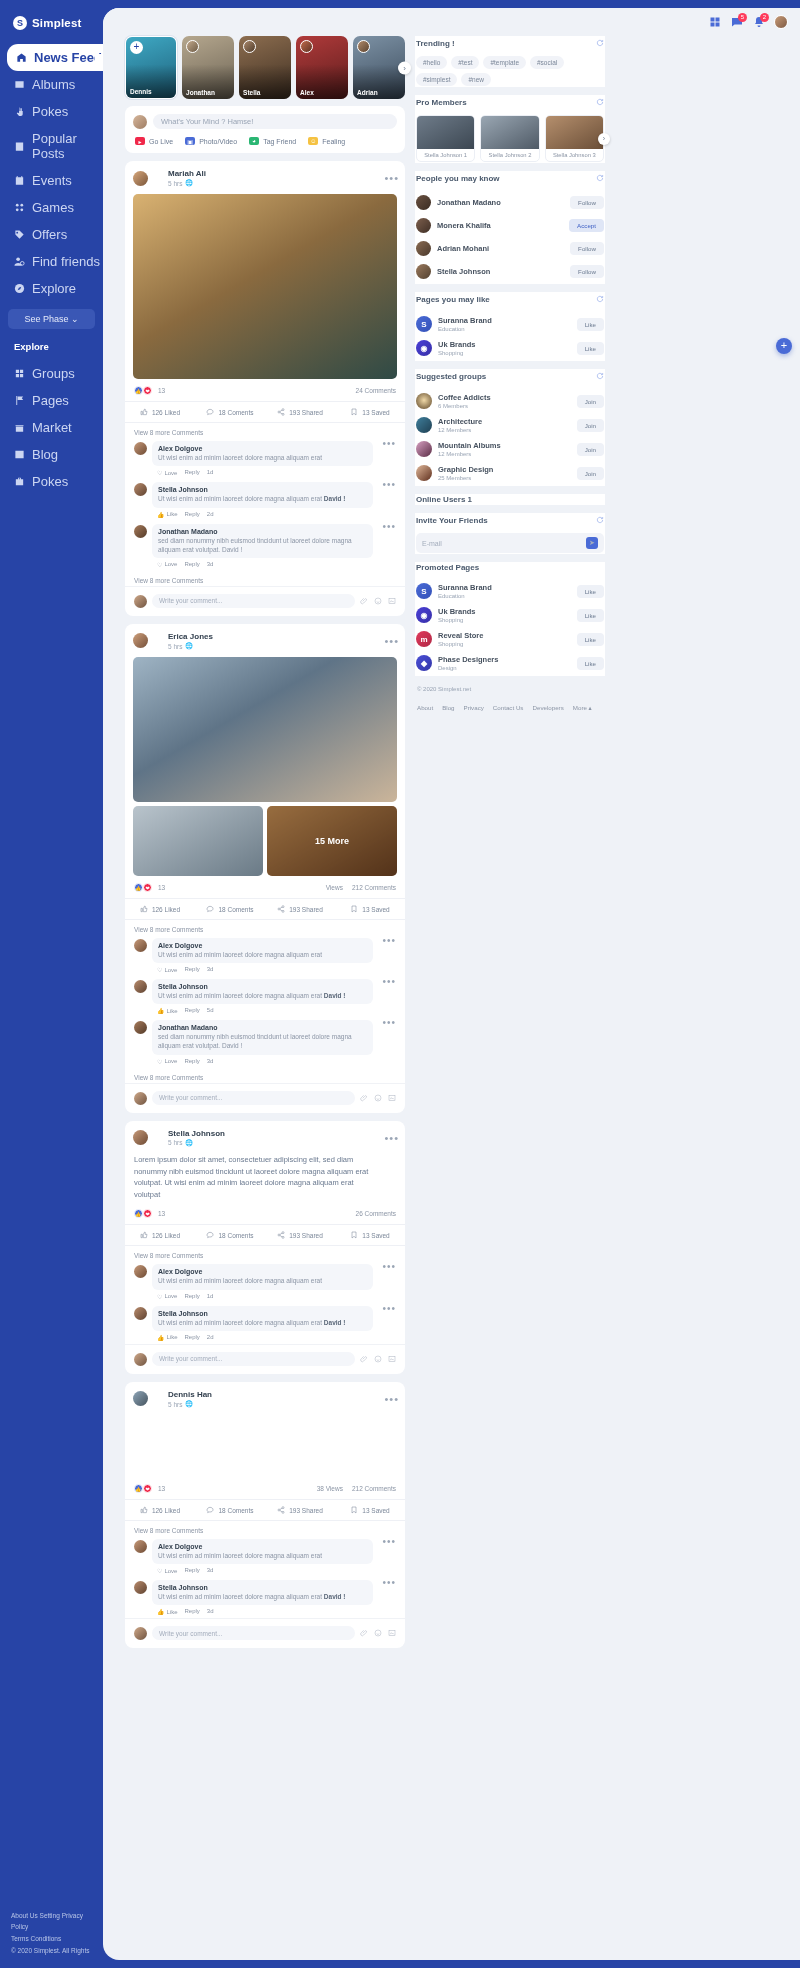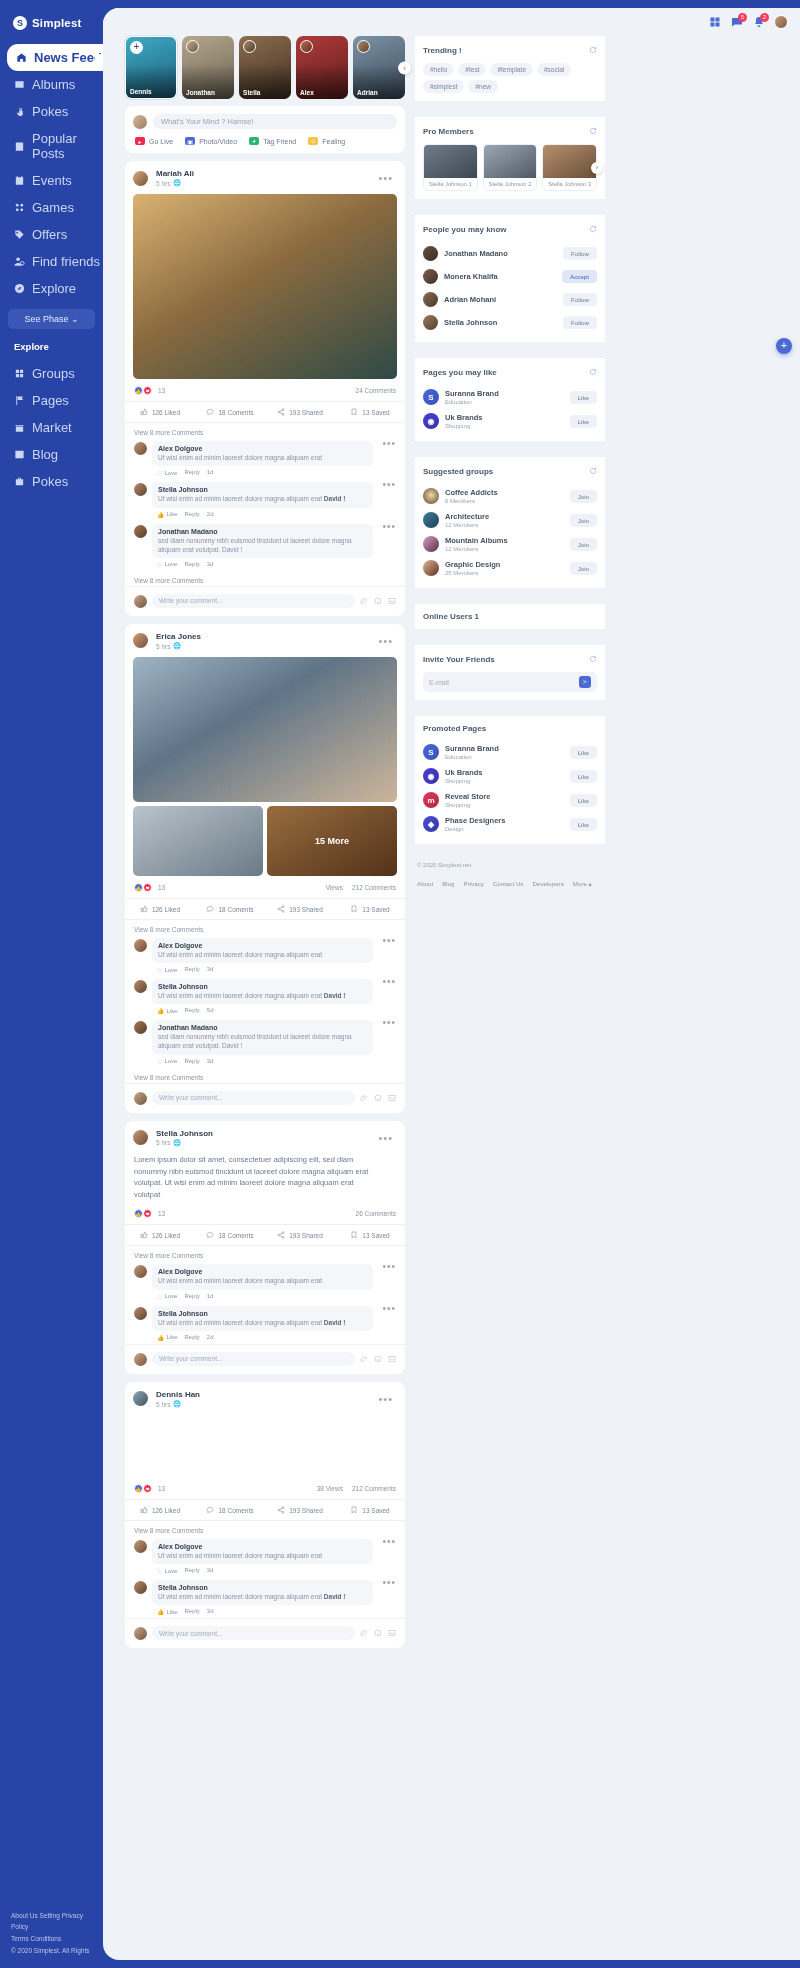--- a/index.html
+++ b/index.html
@@ -77,21 +77,21 @@
   .comp-row{display:flex;align-items:center;gap:6px;}
   .comp-av{width:14px;height:14px;border-radius:50%;background:linear-gradient(135deg,#d7b79c,#9d7c63);flex:0 0 14px;}
   .comp-input{flex:1;height:15px;background:#f1f3f8;border-radius:8px;display:flex;align-items:center;
     padding:0 8px;font-size:7.5px;color:#9aa5b5;cursor:text;}
   .comp-actions{display:flex;gap:12px;margin-top:8px;padding:0 2px;}
   .comp-act{display:flex;align-items:center;gap:4px;font-size:7px;color:#6b7a90;cursor:pointer;}
   .comp-act .g{width:10px;height:8px;border-radius:2px;display:flex;align-items:center;justify-content:center;
     font-size:6px;color:#fff;}
 
   
-  .post-head{display:flex;align-items:center;gap:8px;padding:8px 12px 0 8px;}
+  .post-head{display:flex;align-items:center;gap:20px;padding:8px 6px 0 8px;}
   .p-av{width:15px;height:15px;border-radius:50%;flex:0 0 15px;}
   .p-name{font-size:8px;font-weight:700;color:#33404f;line-height:1.3;}
   .p-time{font-size:6.5px;color:#9aa5b5;display:flex;align-items:center;gap:3px;}
   .p-dots{margin-left:auto;color:#9aa5b5;font-size:11px;letter-spacing:1px;cursor:pointer;line-height:8px;}
   .p-text{padding:7px 27px 2px 9px;font-size:7.5px;line-height:1.55;color:#6b7a90;}
   .p-media{margin:7px 8px 0 8px;border-radius:5px;overflow:hidden;}
   .p-grid{display:flex;gap:4px;margin:4px 8px 0 8px;}
   .p-grid > div{flex:1;height:70px;border-radius:5px;overflow:hidden;position:relative;}
   .more-ov{position:absolute;inset:0;background:rgba(0,0,0,.32);color:#fff;font-size:9px;
     font-weight:700;display:flex;align-items:center;justify-content:center;}
@@ -120,21 +120,21 @@
   .c-acts .lk{display:flex;align-items:center;gap:2px;}
   .c-dots{color:#9aa5b5;font-size:10px;letter-spacing:1px;padding-left:4px;line-height:6px;cursor:pointer;}
 
   .cbox{display:flex;align-items:center;gap:5px;padding:7px 9px 8px 9px;border-top:1px solid #f0f2f6;}
   .cbox-in{flex:1;height:14px;background:#f4f6fa;border-radius:7px;display:flex;align-items:center;
     padding:0 7px;font-size:6.5px;color:#a4adbc;}
   .cbox-ic{display:flex;gap:6px;}
   .cbox-ic svg{width:8px;height:8px;fill:none;stroke:#a4adbc;stroke-width:1.4;}
 
   
-  .rcard{background:#fff;border-radius:0;padding:8px;margin-bottom:16px;}
+  .rcard{background:#fff;border-radius:0;padding:1px;margin-bottom:8px;}
   .rhead{display:flex;align-items:center;margin-bottom:7px;}
   .rtitle{font-size:8px;font-weight:600;color:#4b5a6d;}
   .rrefresh{margin-left:auto;cursor:pointer;}
   .rrefresh svg{width:8px;height:8px;fill:none;stroke:#6b8ae0;stroke-width:1.5;}
   .tags{display:flex;flex-wrap:wrap;gap:4px;}
   .tag{background:#f1f3f8;border-radius:8px;padding:3px 7px;font-size:6.5px;color:#7b8799;cursor:pointer;}
   .pro-row{display:flex;gap:5px;position:relative;}
   .pro{flex:1;border:1px solid #eceff5;border-radius:5px;overflow:hidden;text-align:center;cursor:pointer;}
   .pro .ph{height:33px;}
   .pro .pn{font-size:5.8px;color:#8b95a5;padding:3px 1px;}

